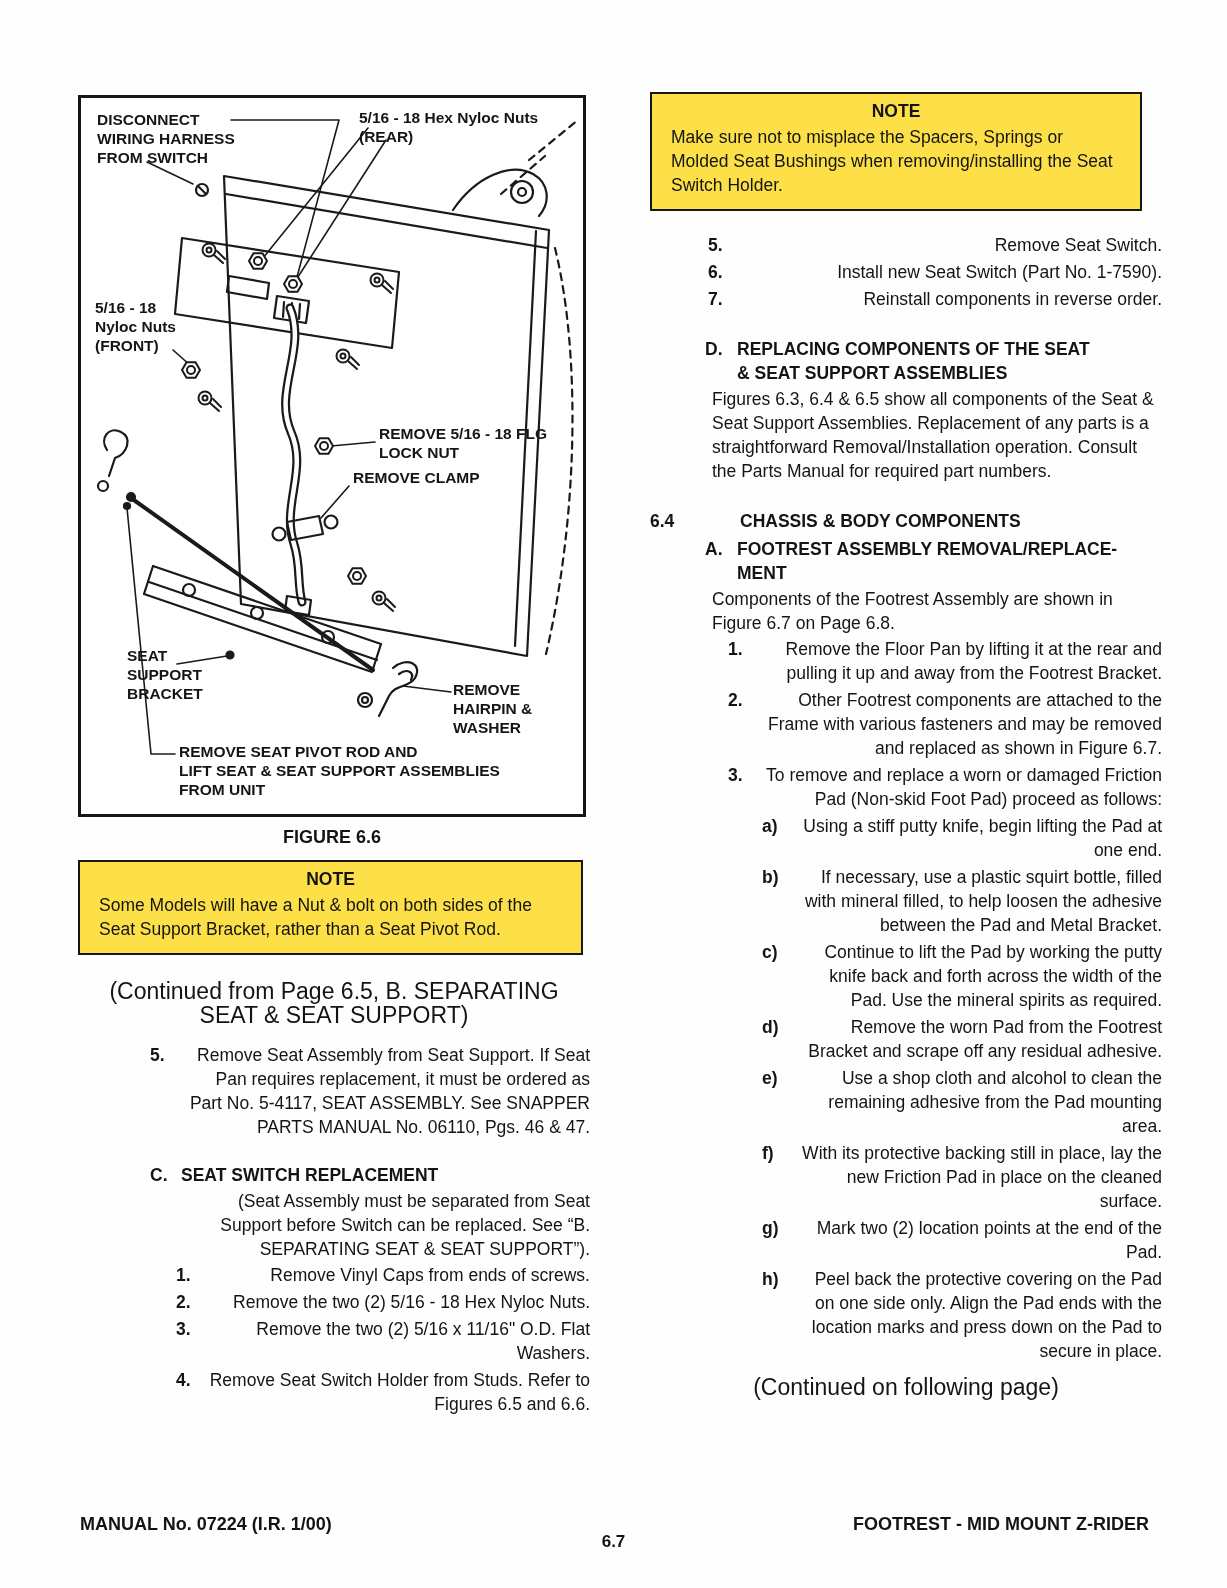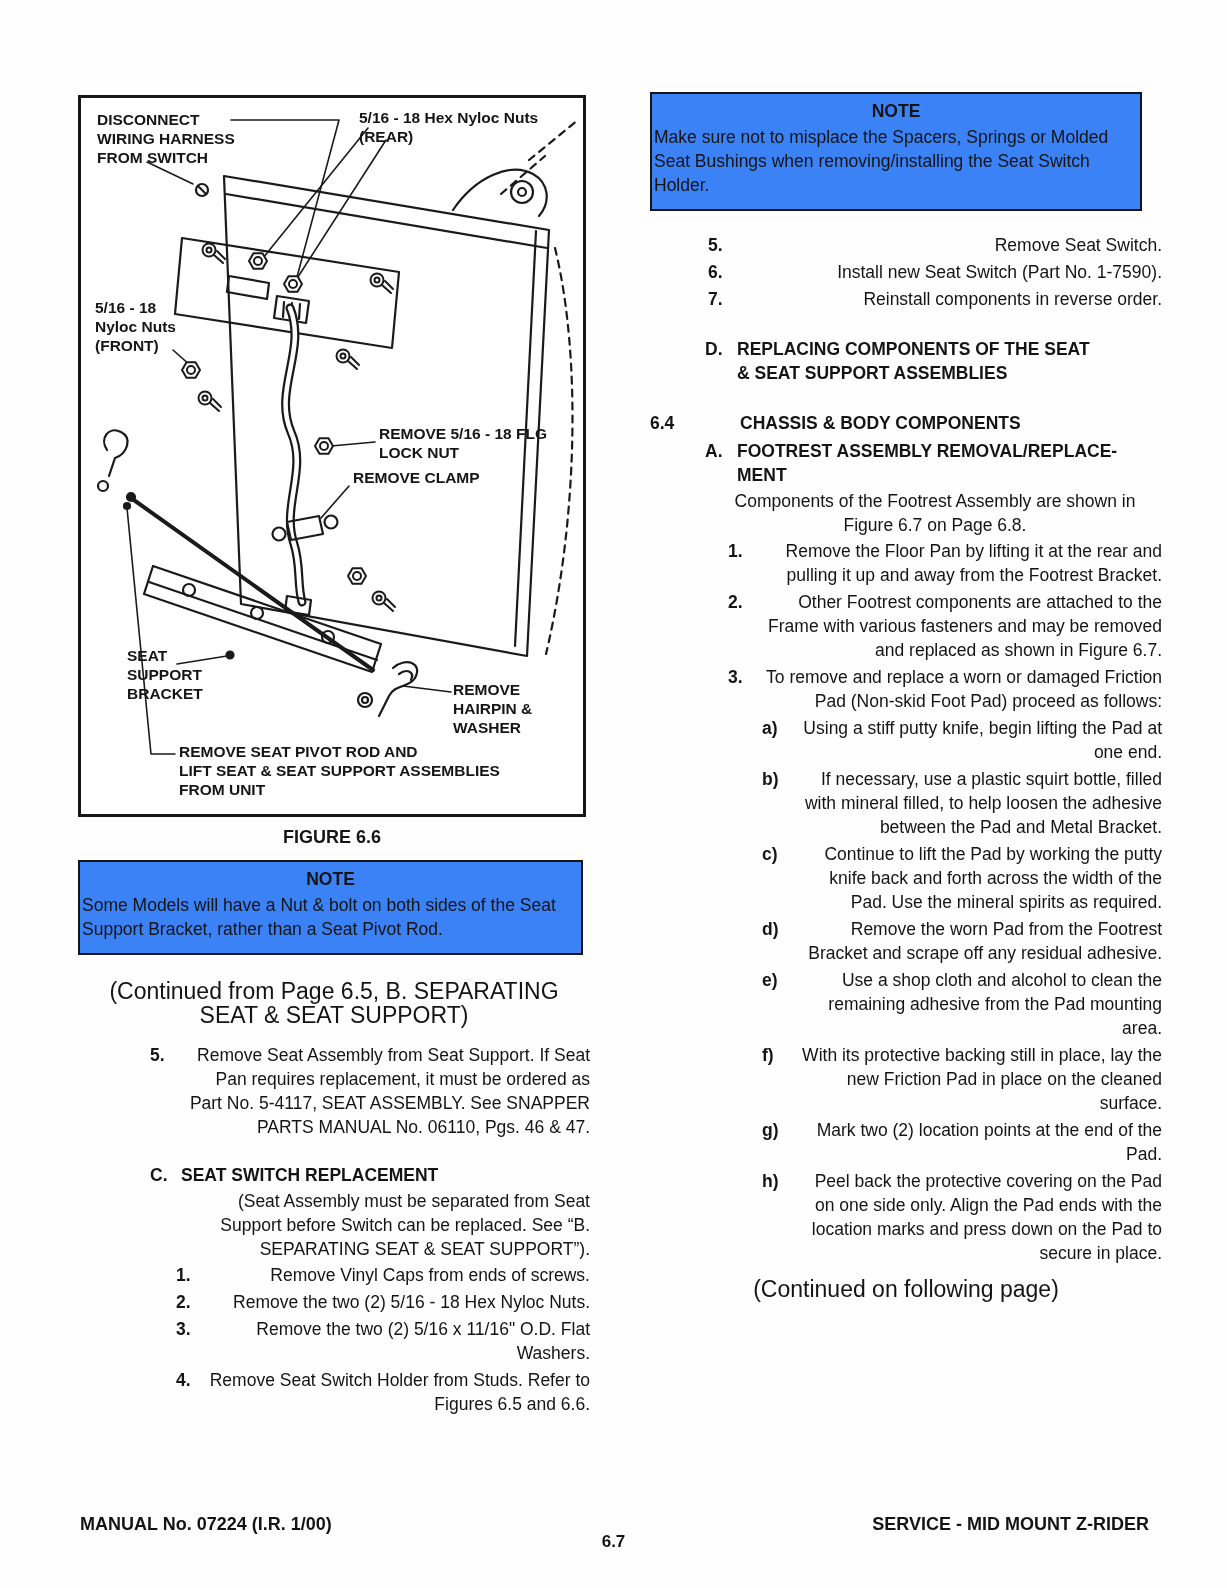--- a/index.html
+++ b/index.html
@@ -23,21 +23,21 @@
     position:relative; width:508px; height:722px;
     border:3px solid #161616; background:#fff;
   }
   .fig-svg { position:absolute; left:0; top:0; }
   .fig-label {
     position:absolute; font-weight:700; font-size:15.5px; line-height:19px;
     white-space:pre-line; color:#151515;
   }
   .fig-caption { text-align:center; font-weight:700; font-size:18px; margin:10px 0 12px; width:508px; }
 
-  .note-box { border:2.5px solid #161616; padding:7px 2px 12px; background:#3b82f6; }
+  .note-box { border:2.5px solid #161616; padding:7px 19px 12px; background:#fde047; }
   .note-box.left-note { width:505px; margin-top:2px; }
   .note-box.right-note { width:492px; }
   .note-title { text-align:center; font-weight:700; font-size:17.5px; margin-bottom:3px; }
   .note-body { font-size:17.5px; line-height:24px; }
 
   .centered-note {
     margin-top:24px; text-align:center; white-space:pre-line;
     font-size:23px; line-height:24px; width:100%;
   }
 
@@ -63,21 +63,21 @@
   
   .r-items { margin:22px 0 0 58px; }
   .r-items .num { width:32px; }
   .d-heading { margin:26px 0 0 55px; }
   .d-heading .num { width:32px; }
   .d-body { margin:2px 0 0 62px; width:442px; }
   .h64 { margin-top:26px;gap:43px; }
   .h64 .num { width:47px; }
   .a-heading { margin:4px 0 0 55px; }
   .a-heading .num { width:32px; }
-  .a-intro { margin:2px 0 2px 62px; width:446px;text-align:center; }
+  .a-intro { margin:2px 0 2px 62px; width:446px; }
   .a-items { margin-left:78px; }
   .a-items .num { width:36px; }
   .a-subitems { margin-left:112px; }
   .a-subitems .num { width:36px; }
   .continued-next { margin-top:12px; }
 
   .footer-left { position:absolute; left:80px; top:1514px; font-weight:700; font-size:18px; }
   .footer-center { position:absolute; left:50%; transform:translateX(-50%); top:1532px; font-weight:700; font-size:17px; }
   .footer-right { position:absolute; right:78px; top:1514px; font-weight:700; font-size:18px; }
 </style>
@@ -282,20 +282,21 @@
         <span class="num">7.</span>
         <span class="txt">Reinstall components in reverse order.</span>
       </div>
     </div>
 
     <div class="sec-heading d-heading">
       <span class="num">D.</span>
       <span class="txt">REPLACING COMPONENTS OF THE SEAT
 &amp; SEAT SUPPORT ASSEMBLIES</span>
     </div>
+    <p class="para d-body">Figures 6.3, 6.4 &amp; 6.5 show all components of the Seat &amp; Seat Support Assemblies.  Replacement of any parts is a straightforward Removal/Installation operation.  Consult the Parts Manual for required part numbers.</p>
 
     <div class="sec-heading h64">
       <span class="num">6.4</span>
       <span class="txt">CHASSIS &amp; BODY COMPONENTS</span>
     </div>
 
     <div class="sec-heading a-heading">
       <span class="num">A.</span>
       <span class="txt">FOOTREST ASSEMBLY REMOVAL/REPLACE-
 MENT</span>
@@ -350,15 +351,15 @@
         <span class="num">h)</span>
         <span class="txt">Peel back the protective covering on the Pad on one side only.  Align the Pad ends with the location marks and press down on the Pad to secure in place.</span>
       </div>
     </div>
 
     <div class="centered-note continued-next">(Continued on following page)</div>
   </div>
 
   <div class="footer-left">MANUAL No. 07224 (I.R. 1/00)</div>
   <div class="footer-center">6.7</div>
-  <div class="footer-right">SERVICE - MID MOUNT Z-RIDER</div>
+  <div class="footer-right">FOOTREST - MID MOUNT Z-RIDER</div>
 
 </div>
 
 </body></html>

